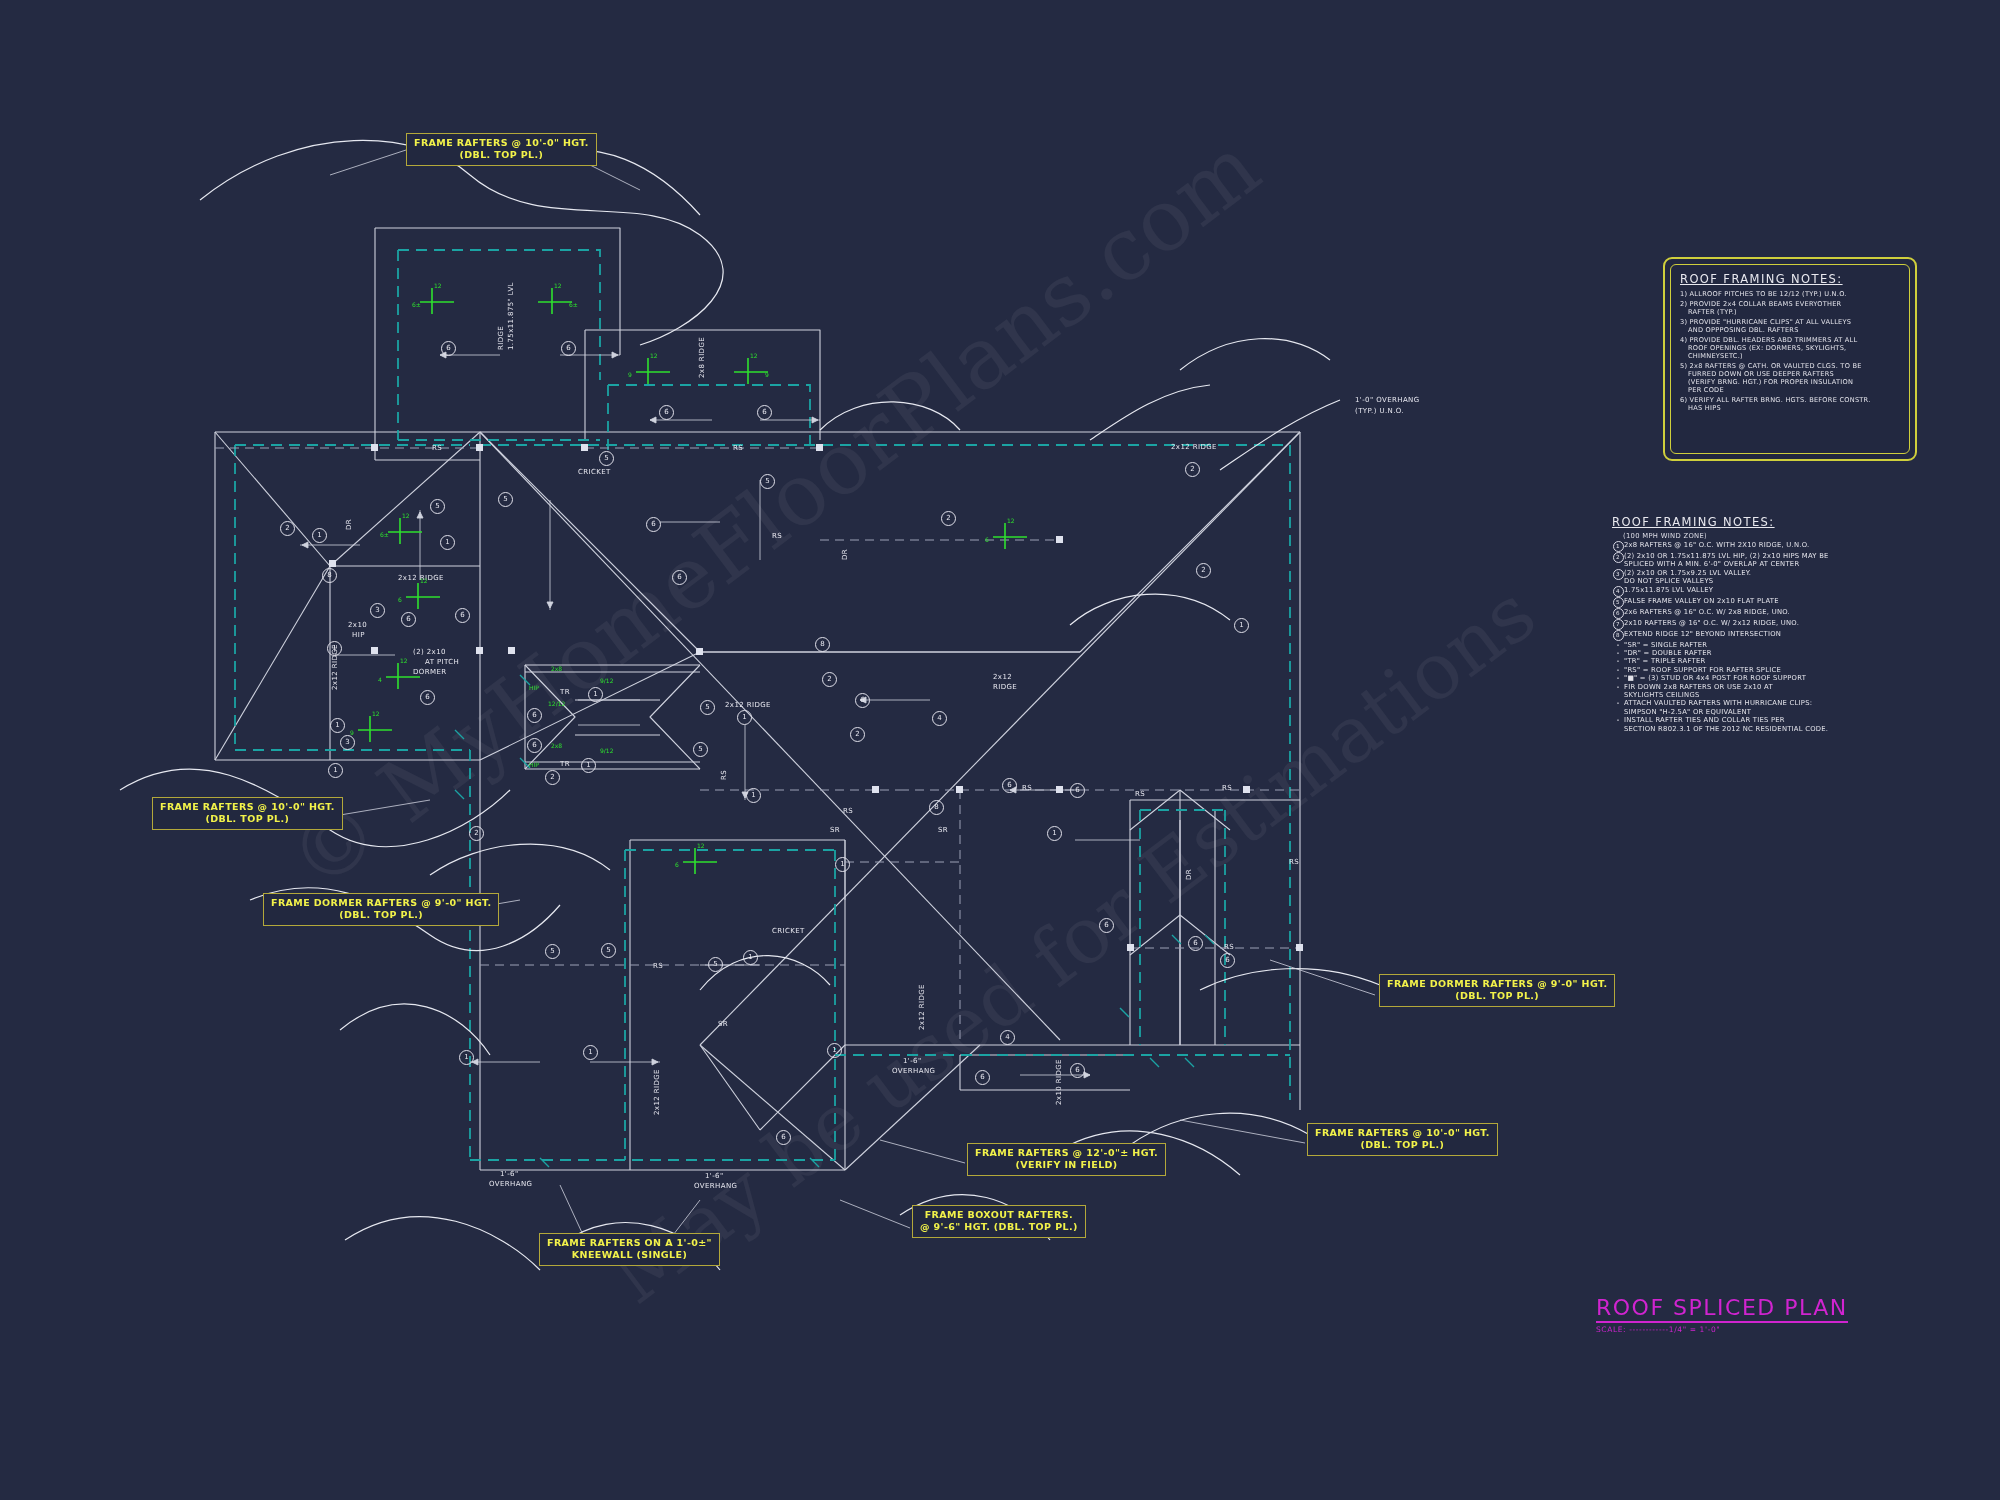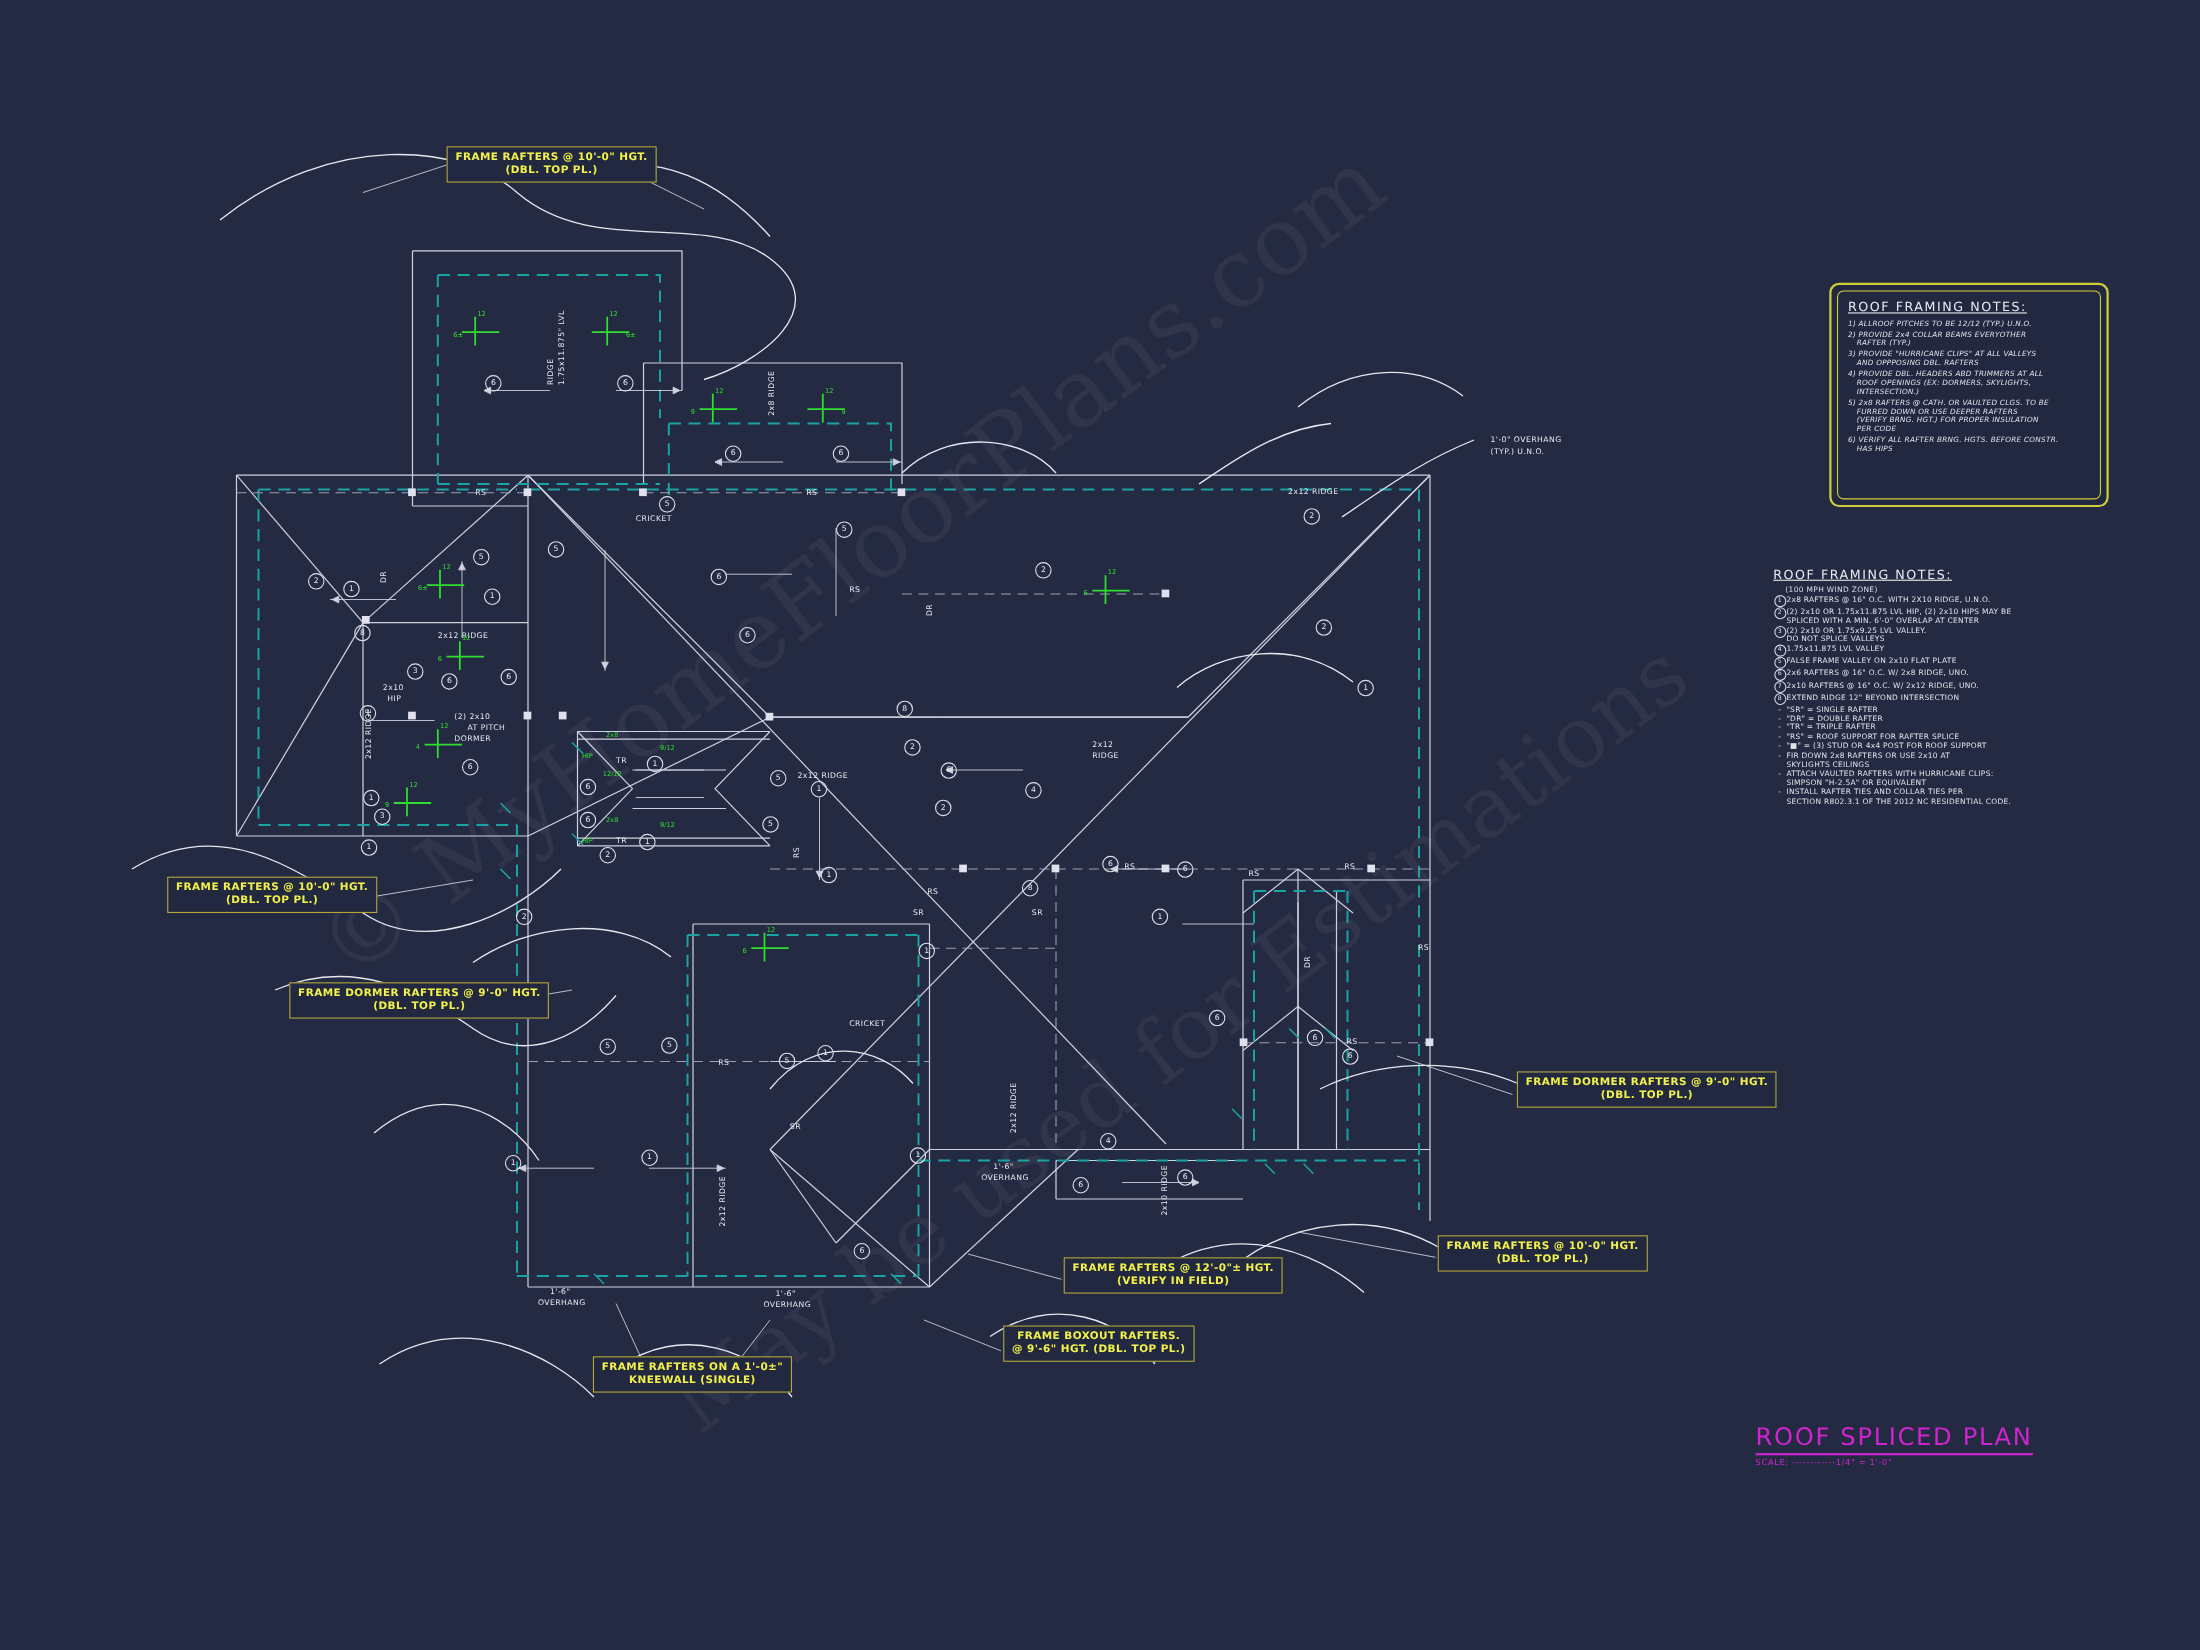--- a/index.html
+++ b/index.html
@@ -25,21 +25,21 @@
   
   #notesbox{position:absolute;left:1663px;top:257px;width:250px;height:200px;
             border:2px solid #cfcf3c;border-radius:9px;background:#222840;}
   #notesbox .inner{position:absolute;left:5px;top:5px;right:5px;bottom:5px;
             border:1px solid #cfcf3c;border-radius:6px;padding:7px 9px;box-sizing:border-box;}
   #notesbox h3{margin:0 0 4px 0;font-size:11.5px;color:#e9e9ef;font-weight:normal;
             letter-spacing:1.4px;text-decoration:underline;
             font-family:"DejaVu Sans","Liberation Sans",sans-serif;}
   #notesbox ol{margin:0;padding:0;list-style:none;}
   #notesbox li{font-size:6.6px;line-height:8.2px;color:#e3e3ea;letter-spacing:.25px;
-            margin-bottom:1.5px;font-family:"DejaVu Sans","Liberation Sans",sans-serif;font-style:italic;}
+            margin-bottom:1.5px;font-family:"DejaVu Sans","Liberation Sans",sans-serif;}
   #notesbox li .cont{display:block;padding-left:8px;}
 
   
   #notes2{position:absolute;left:1612px;top:515px;width:300px;}
   #notes2 h3{margin:0 0 3px 0;font-size:11.5px;color:#e9e9ef;font-weight:normal;
             letter-spacing:1.4px;text-decoration:underline;
             font-family:"DejaVu Sans","Liberation Sans",sans-serif;}
   #notes2 .sub{font-size:6.8px;color:#dfdfe8;letter-spacing:.3px;padding-left:11px;margin-bottom:1px;
             font-family:"DejaVu Sans","Liberation Sans",sans-serif;}
   #notes2 .row{display:flex;font-size:6.8px;line-height:8.4px;color:#e3e3ea;letter-spacing:.25px;
@@ -500,21 +500,21 @@
       </div>
     </div>
 
   <div id="notesbox">
     <div class="inner">
       <h3>ROOF FRAMING NOTES:</h3>
       <ol id="boxed-notes-list">
           <li>1) ALLROOF PITCHES TO BE  12/12 (TYP.) U.N.O.</li>
           <li>2) PROVIDE 2x4 COLLAR BEAMS EVERYOTHER<span class="cont">RAFTER (TYP.)</span></li>
           <li>3) PROVIDE "HURRICANE CLIPS" AT ALL VALLEYS<span class="cont">AND OPPPOSING DBL. RAFTERS</span></li>
-          <li>4) PROVIDE DBL. HEADERS ABD TRIMMERS AT ALL<span class="cont">ROOF OPENINGS (EX: DORMERS, SKYLIGHTS,</span><span class="cont">INTERSECTION.)</span></li>
+          <li>4) PROVIDE DBL. HEADERS ABD TRIMMERS AT ALL<span class="cont">ROOF OPENINGS (EX: DORMERS, SKYLIGHTS,</span><span class="cont">CHIMNEYSETC.)</span></li>
           <li>5) 2x8 RAFTERS @ CATH. OR VAULTED CLGS. TO BE<span class="cont">FURRED DOWN OR USE DEEPER RAFTERS</span><span class="cont">(VERIFY BRNG. HGT.) FOR PROPER INSULATION</span><span class="cont">PER CODE</span></li>
           <li>6) VERIFY ALL RAFTER BRNG. HGTS. BEFORE CONSTR.<span class="cont">HAS HIPS</span></li>
         </ol>
     </div>
   </div>
 
   <div id="notes2">
     <h3>ROOF FRAMING NOTES:</h3>
     <div class="sub">(100 MPH WIND ZONE)</div>
     <div id="plain-notes-numbered">

